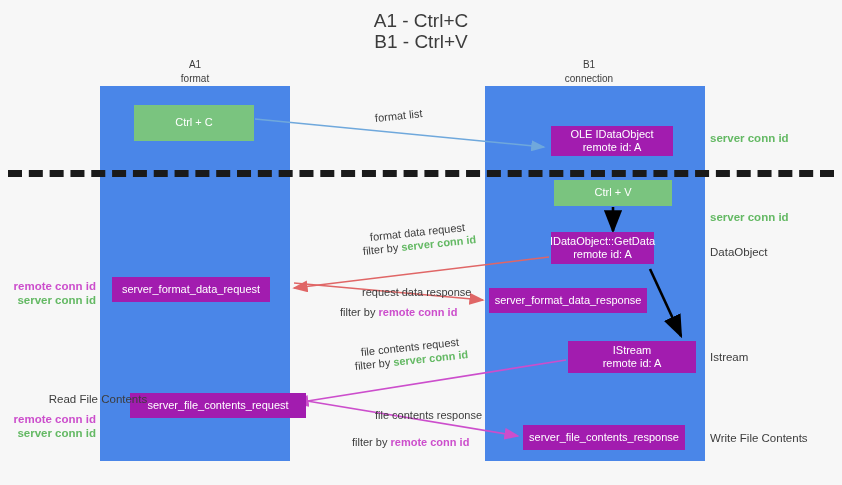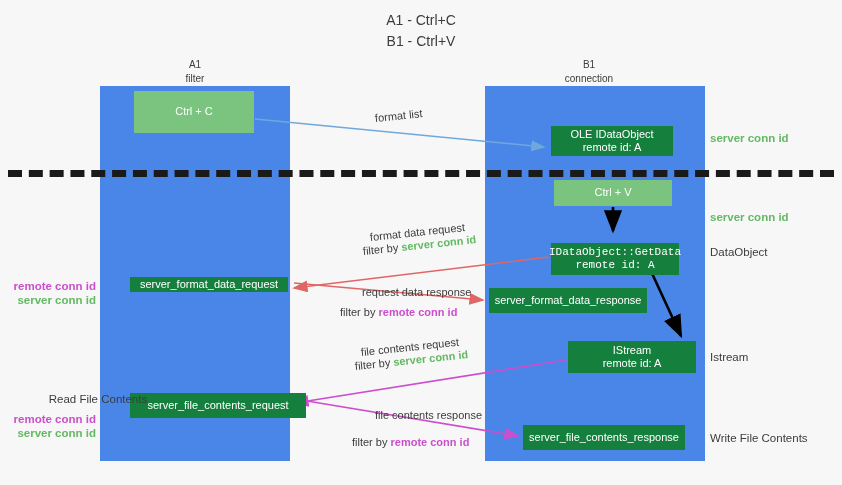--- a/index.html
+++ b/index.html
@@ -10,21 +10,21 @@
     color:#3c3c3c;
     overflow:hidden;
     position:relative;
   }
   #stage{position:absolute;left:0;top:0;width:842px;height:485px;}
   .abs{position:absolute;}
 
   
   #title{
     left:0;top:10px;width:842px;text-align:center;
-    font-size:14px;line-height:21px;color:#3c3c3c;
+    font-size:19px;line-height:21px;color:#3c3c3c;
   }
 
   
   .lane-head{
     text-align:center;font-size:10px;line-height:14px;color:#3c3c3c;
   }
   #head-a1{left:120px;top:58px;width:150px;}
   #head-b1{left:514px;top:58px;width:150px;}
 
   
@@ -34,28 +34,28 @@
 
   
   .box{
     box-sizing:border-box;
     display:flex;align-items:center;justify-content:center;
     text-align:center;
     color:#ffffff;
     font-size:11px;line-height:13.5px;
   }
   .box.green{background:#7ac47f;}
-  .box.orange{background:#15803d;}
+  .box.orange{background:#a21caf;}
   .box .l2{display:block;}
 
-  #box-ctrlc{left:134px;top:91px;width:120px;height:42px;}
+  #box-ctrlc{left:134px;top:105px;width:120px;height:36px;}
   #box-ole  {left:551px;top:126px;width:122px;height:30px;}
   #box-ctrlv{left:554px;top:180px;width:118px;height:26px;}
-  #box-getdata{left:551px;top:243px;width:128px;height:32px;font-family:Liberation Mono, monospace;}
-  #box-fmt-req {left:130px;top:277px;width:158px;height:15px;}
+  #box-getdata{left:551px;top:232px;width:103px;height:32px;}
+  #box-fmt-req {left:112px;top:277px;width:158px;height:25px;}
   #box-fmt-resp{left:489px;top:288px;width:158px;height:25px;}
   #box-istream {left:568px;top:341px;width:128px;height:32px;}
   #box-fc-req  {left:130px;top:393px;width:176px;height:25px;}
   #box-fc-resp {left:523px;top:425px;width:162px;height:25px;}
 
   
   .side{font-size:11.5px;line-height:14px;color:#3c3c3c;}
   .green-txt{color:#64b964;font-weight:bold;}
   .magenta-txt{color:#cc4ecc;font-weight:bold;}
 
@@ -95,21 +95,21 @@
 
 <div id="stage">
 
   <div class="abs" id="title">
     <div>A1 - Ctrl+C</div>
     <div>B1 - Ctrl+V</div>
   </div>
 
   <div class="abs lane-head" id="head-a1">
     <div>A1</div>
-    <div>filter</div>
+    <div>format</div>
   </div>
   <div class="abs lane-head" id="head-b1">
     <div>B1</div>
     <div>connection</div>
   </div>
 
   <div class="abs lane" id="lane-a1"></div>
   <div class="abs lane" id="lane-b1"></div>
 
   <svg id="arrows" viewBox="0 0 842 485">

